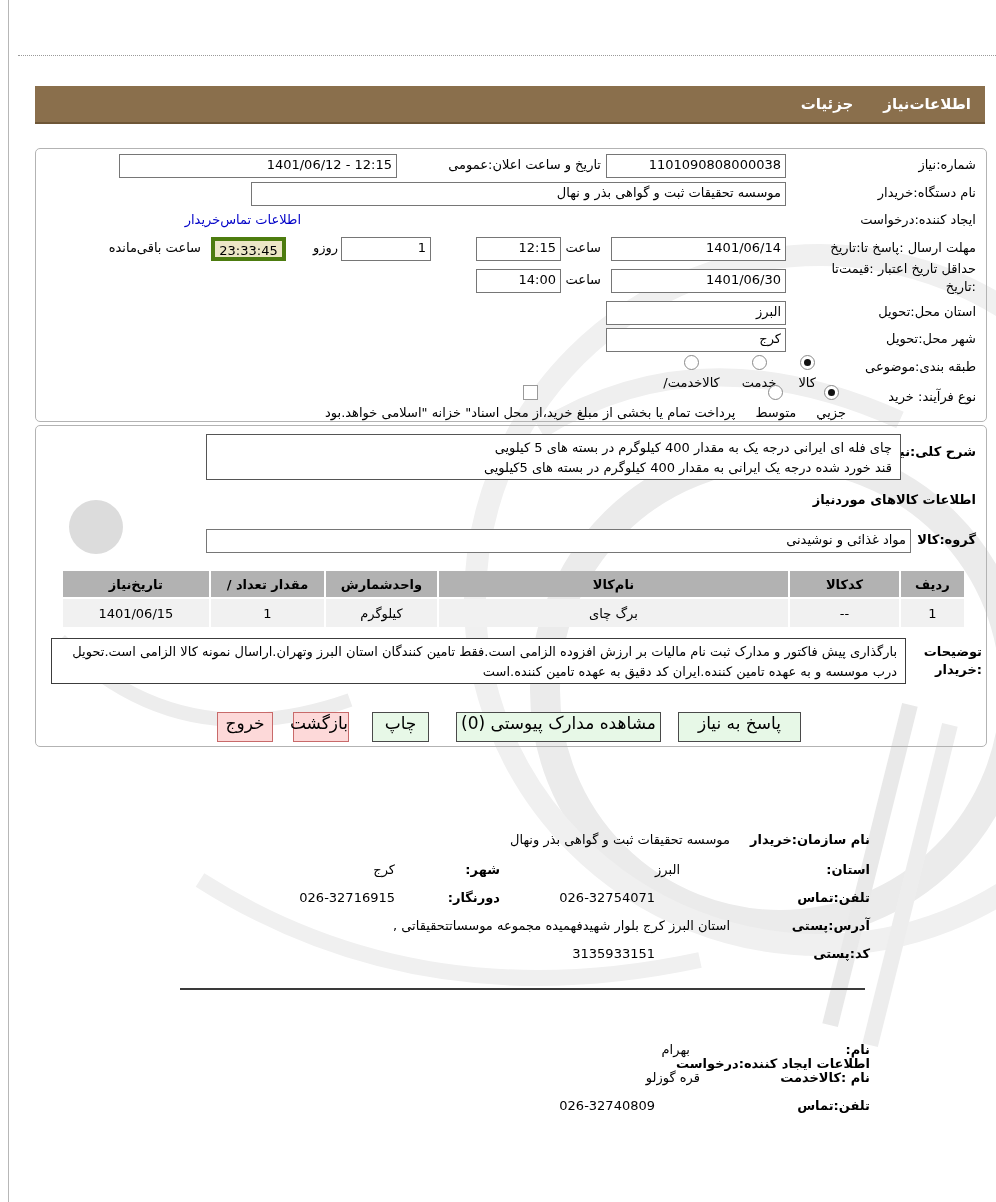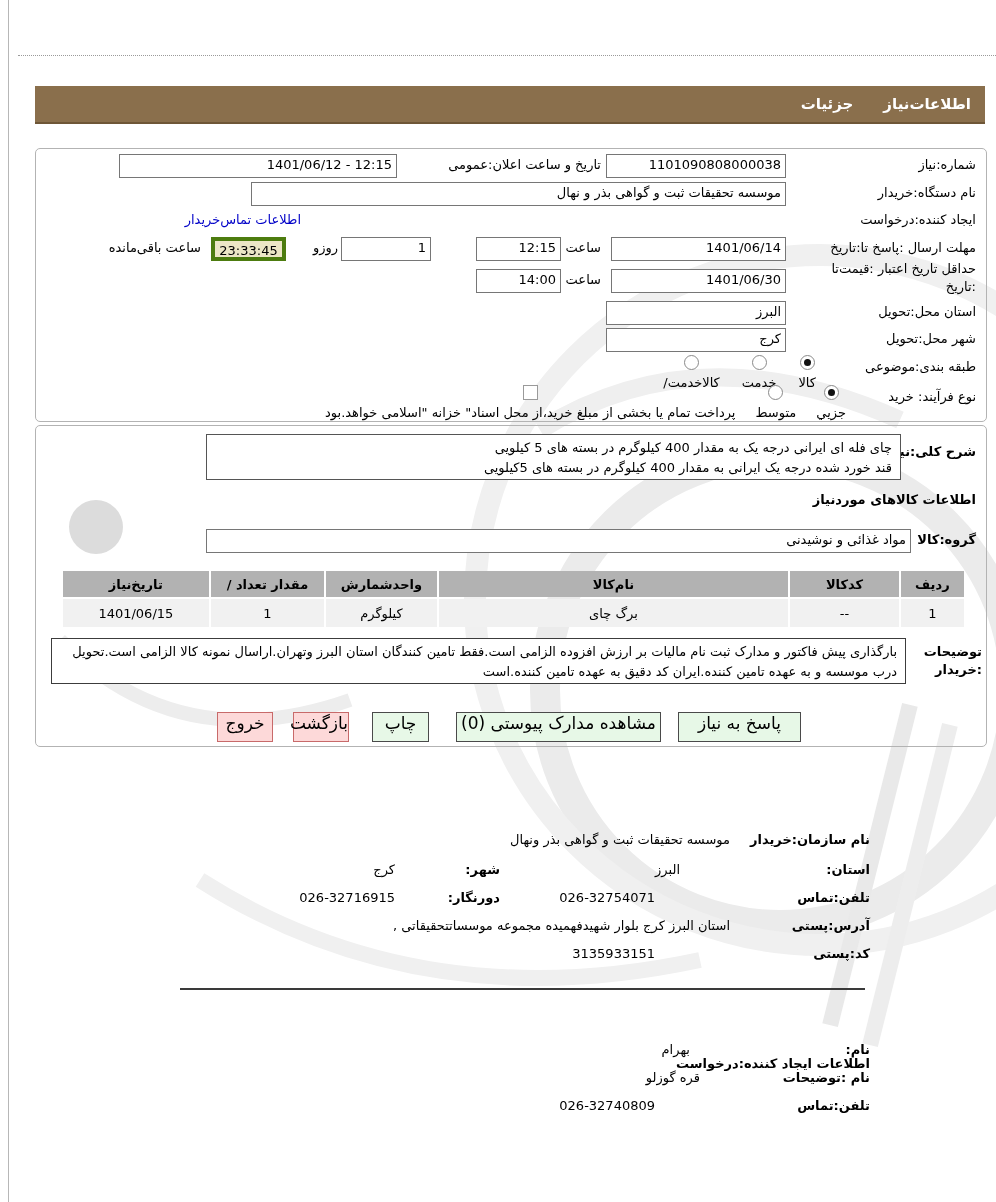--- a/index.html
+++ b/index.html
@@ -207,19 +207,19 @@
   <span class="lbl b" style="right:126px;top:946px;">کد:پستی</span>
   <span class="lbl ltr" style="right:341px;top:946px;">3135933151</span>
 
   <div class="hr2"></div>
 
   <span class="lbl b" style="right:126px;top:1008px;margin-top:48px;">اطلاعات ایجاد کننده:درخواست</span>
 
   <span class="lbl b" style="right:126px;top:1042px;">نام:</span>
   <span class="lbl" style="right:306px;top:1042px;">بهرام</span>
 
-  <span class="lbl b" style="right:126px;top:1070px;">نام :توضیحات</span>
+  <span class="lbl b" style="right:126px;top:1070px;">نام :کالاخدمت</span>
   <span class="lbl" style="right:296px;top:1070px;">قره گوزلو</span>
 
   <span class="lbl b" style="right:126px;top:1098px;">تلفن:تماس</span>
   <span class="lbl ltr" style="right:341px;top:1098px;">026-32740809</span>
 
 </div>
 
 </body></html>

